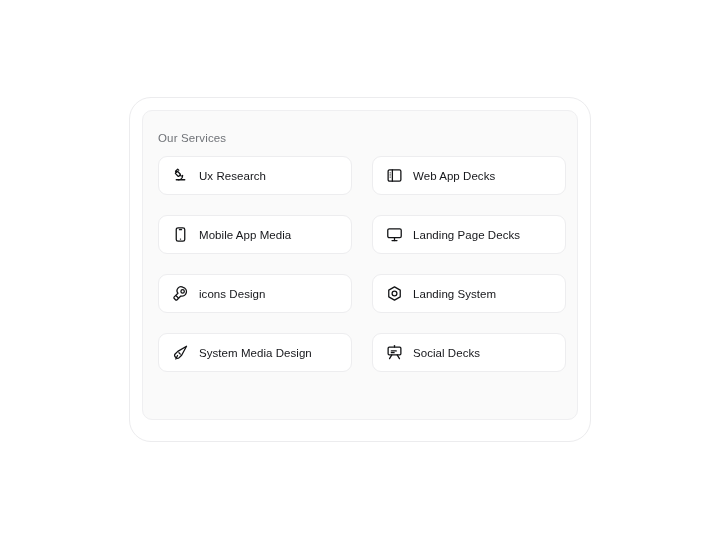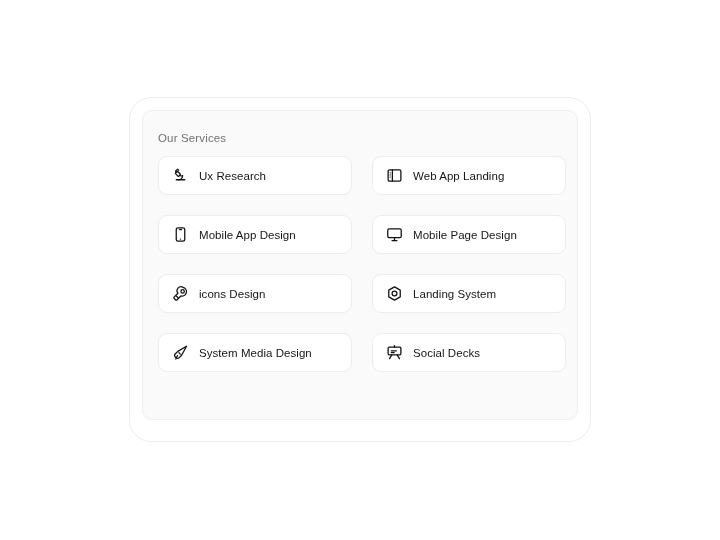--- a/index.html
+++ b/index.html
@@ -137,43 +137,43 @@
       <div class="service-item">
         <span class="service-icon">
           <svg viewBox="0 0 24 24" fill="none" stroke="currentColor" stroke-width="1.8" stroke-linecap="round" stroke-linejoin="round">
             <rect x="3" y="4" width="18" height="16" rx="2"></rect>
             <path d="M9 4v16"></path>
             <path d="M5.9 8.2h.01"></path>
             <path d="M5.9 11.2h.01"></path>
             <path d="M5.9 14.2h.01"></path>
           </svg>
         </span>
-        <span class="service-label">Web App Landing</span>
+        <span class="service-label">Web App Decks</span>
       </div>
 
       <div class="service-item">
         <span class="service-icon">
           <svg viewBox="0 0 24 24" fill="none" stroke="currentColor" stroke-width="1.8" stroke-linecap="round" stroke-linejoin="round">
             <rect x="6" y="2.5" width="12" height="19" rx="2.5"></rect>
             <path d="M10.5 5.2h3"></path>
             <path d="M11.9 18.4h.2"></path>
           </svg>
         </span>
-        <span class="service-label">Mobile App Design</span>
+        <span class="service-label">Mobile App Media</span>
       </div>
 
       <div class="service-item">
         <span class="service-icon">
           <svg viewBox="0 0 24 24" fill="none" stroke="currentColor" stroke-width="1.8" stroke-linecap="round" stroke-linejoin="round">
             <rect x="2.5" y="4" width="19" height="12.5" rx="2"></rect>
             <path d="M12 16.5v4"></path>
             <path d="M8.5 20.5h7"></path>
           </svg>
         </span>
-        <span class="service-label">Mobile Page Design</span>
+        <span class="service-label">Landing Page Decks</span>
       </div>
 
       <div class="service-item">
         <span class="service-icon">
           <svg viewBox="0 0 24 24" fill="none" stroke="currentColor" stroke-width="1.8" stroke-linecap="round" stroke-linejoin="round">
             <path d="M15.5 3.2a5.6 5.6 0 0 0-7.1 8.4l-5.2 5.2a1.6 1.6 0 0 0 0 2.3l1.7 1.7a1.6 1.6 0 0 0 2.3 0l5.2-5.2a5.6 5.6 0 0 0 3.1-12.4"></path>
             <circle cx="15" cy="9" r="2.4"></circle>
             <path d="M6.2 15.6 8.8 18.2"></path>
           </svg>
         </span>

